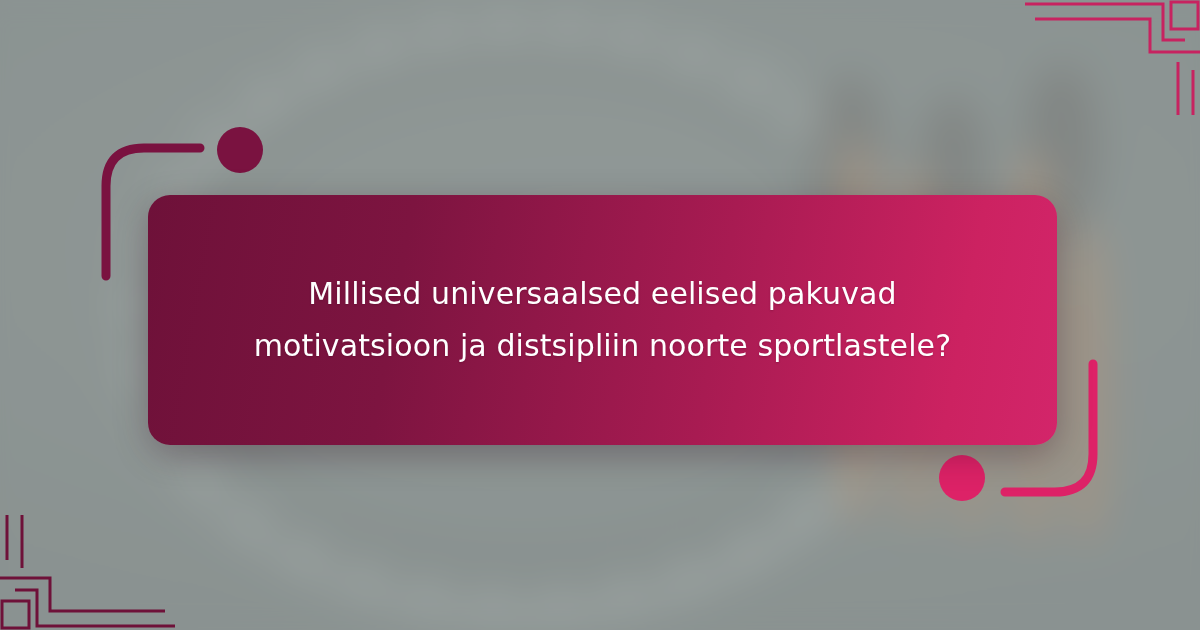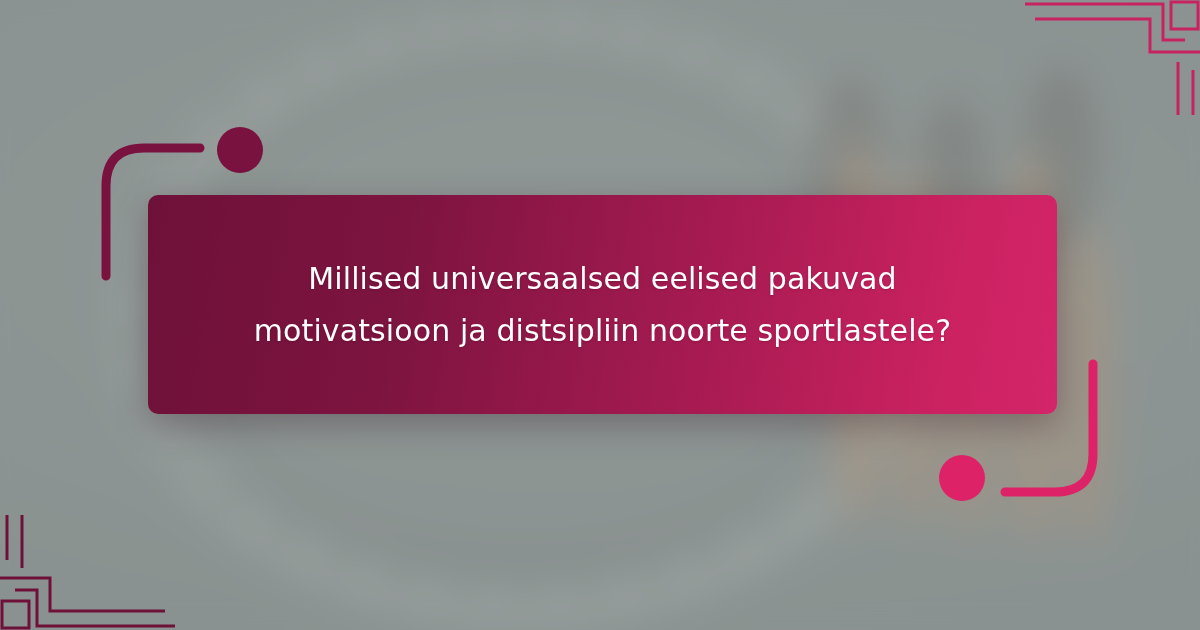--- a/index.html
+++ b/index.html
@@ -102,22 +102,22 @@
   .accent { position: absolute; pointer-events: none; }
   .accent.tl { left: 96px;  top: 118px; }
   .accent.br { left: 930px; top: 352px; }
 
   
   .card {
     position: absolute;
     left: 148px;
     top: 195px;
     width: 909px;
-    height: 219px;
-    border-radius: 10px;
+    height: 250px;
+    border-radius: 22px;
     background: linear-gradient(100deg, #6e1139 0%, #7d1440 28%, #a81b52 62%, #cc2261 88%, #d3256a 100%);
     box-shadow: 0 10px 34px rgba(40, 6, 22, 0.30);
     display: flex;
     align-items: center;
     justify-content: center;
     box-sizing: border-box;
     padding: 0 64px;
   }
   .card-title {
     color: #ffffff;

